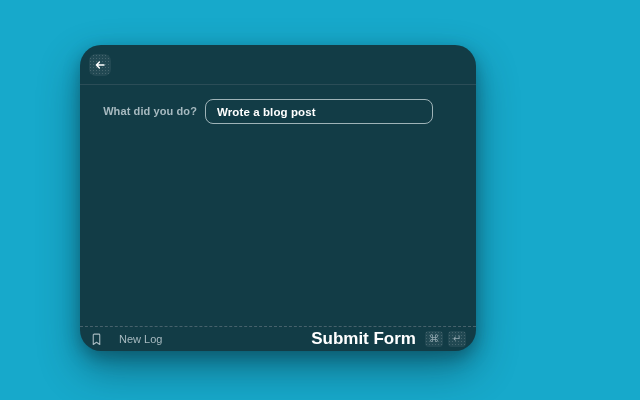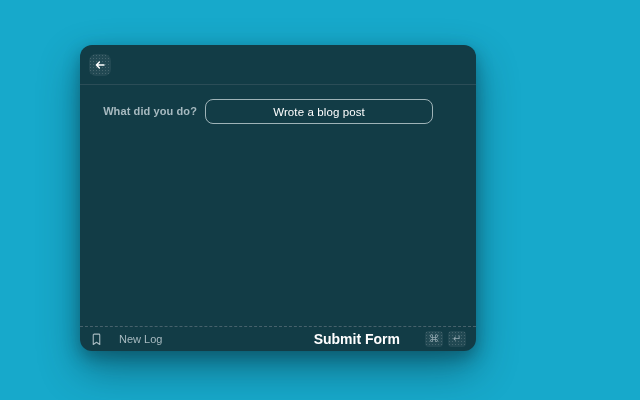--- a/index.html
+++ b/index.html
@@ -7,21 +7,21 @@
   body {
     font-family: "Liberation Sans", "DejaVu Sans", sans-serif;
     background: #17a9cb;
     position: relative;
   }
   .window {
     position: absolute;
     left: 80px; top: 45px;
     width: 396px; height: 306px;
     background: #123c46;
-    border-radius: 12px;
+    border-radius: 21px;
     box-shadow: 0 18px 40px rgba(6, 40, 52, 0.45), 0 6px 16px rgba(6, 40, 52, 0.35);
     overflow: hidden;
   }
   .header {
     position: relative;
     height: 40px;
     border-bottom: 1px solid #2b4d57;
   }
   .back-btn {
     position: absolute;
@@ -55,24 +55,23 @@
     position: absolute;
     left: 125px; top: 0;
     width: 228px; height: 25px;
     background: transparent;
     border: 1px solid rgba(233, 242, 244, 0.65);
     border-radius: 8px;
     padding: 0 11px;
     color: #ffffff;
     font-family: "Liberation Sans", "DejaVu Sans", sans-serif;
     font-size: 11.5px;
-    font-weight: 400;
+    font-weight: 700;
     letter-spacing: 0.1px;
     outline: none;
-    text-align: center;
   }
   .footer {
     position: absolute;
     left: 0; right: 0; bottom: 0;
     height: 25px;
     border-top: 1px dashed #47626c;
     display: flex;
     align-items: center;
     padding: 0 10px;
   }
@@ -88,23 +87,23 @@
   }
   .footer-right {
     margin-left: auto;
     display: flex;
     align-items: center;
     gap: 5px;
     cursor: pointer;
   }
   .submit-label {
     color: #ffffff;
-    font-size: 14px;
+    font-size: 17px;
     font-weight: 700;
-    margin-right: 20px;
+    margin-right: 4px;
   }
   .keycap {
     width: 18px; height: 16px;
     border-radius: 4px;
     background-color: rgba(255,255,255,0.07);
     background-image: radial-gradient(rgba(255,255,255,0.16) 0.7px, transparent 0.9px);
     background-size: 3px 3px;
     color: #93a9b1;
     font-size: 10px;
     line-height: 16px;

